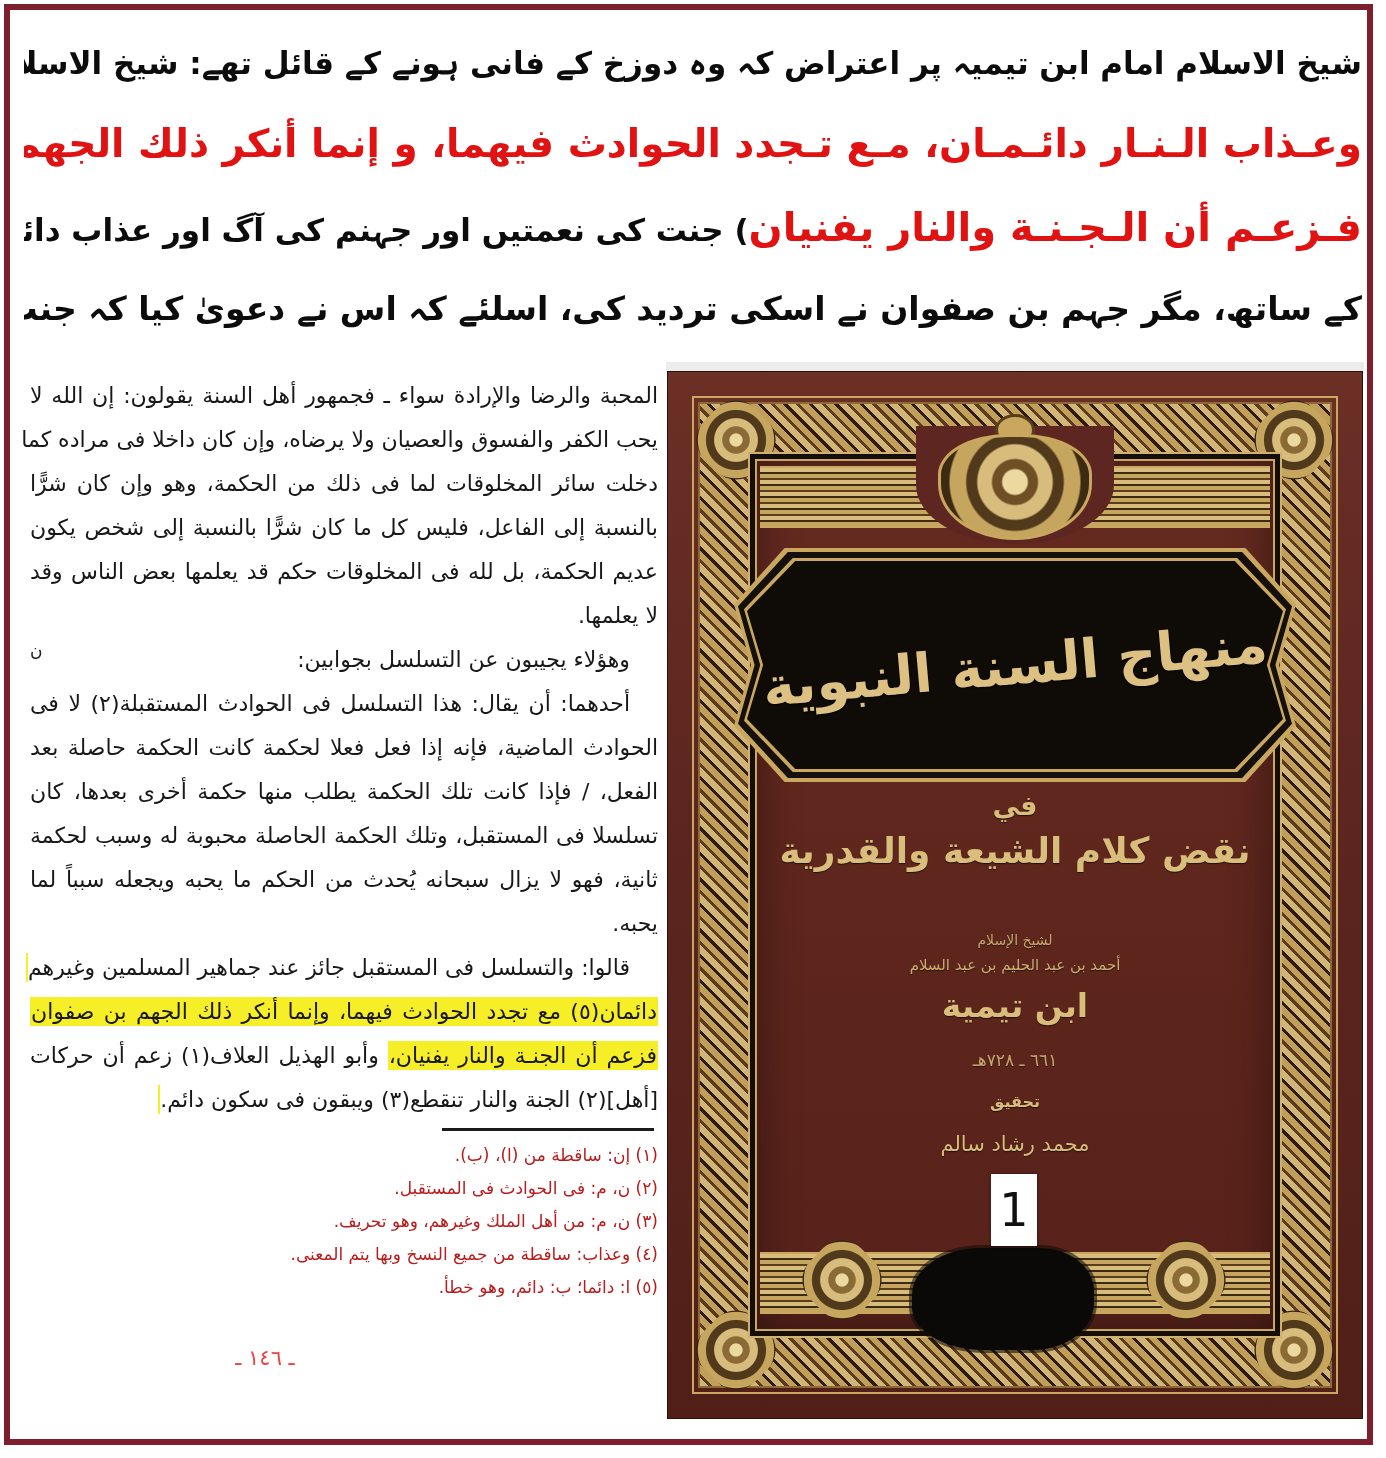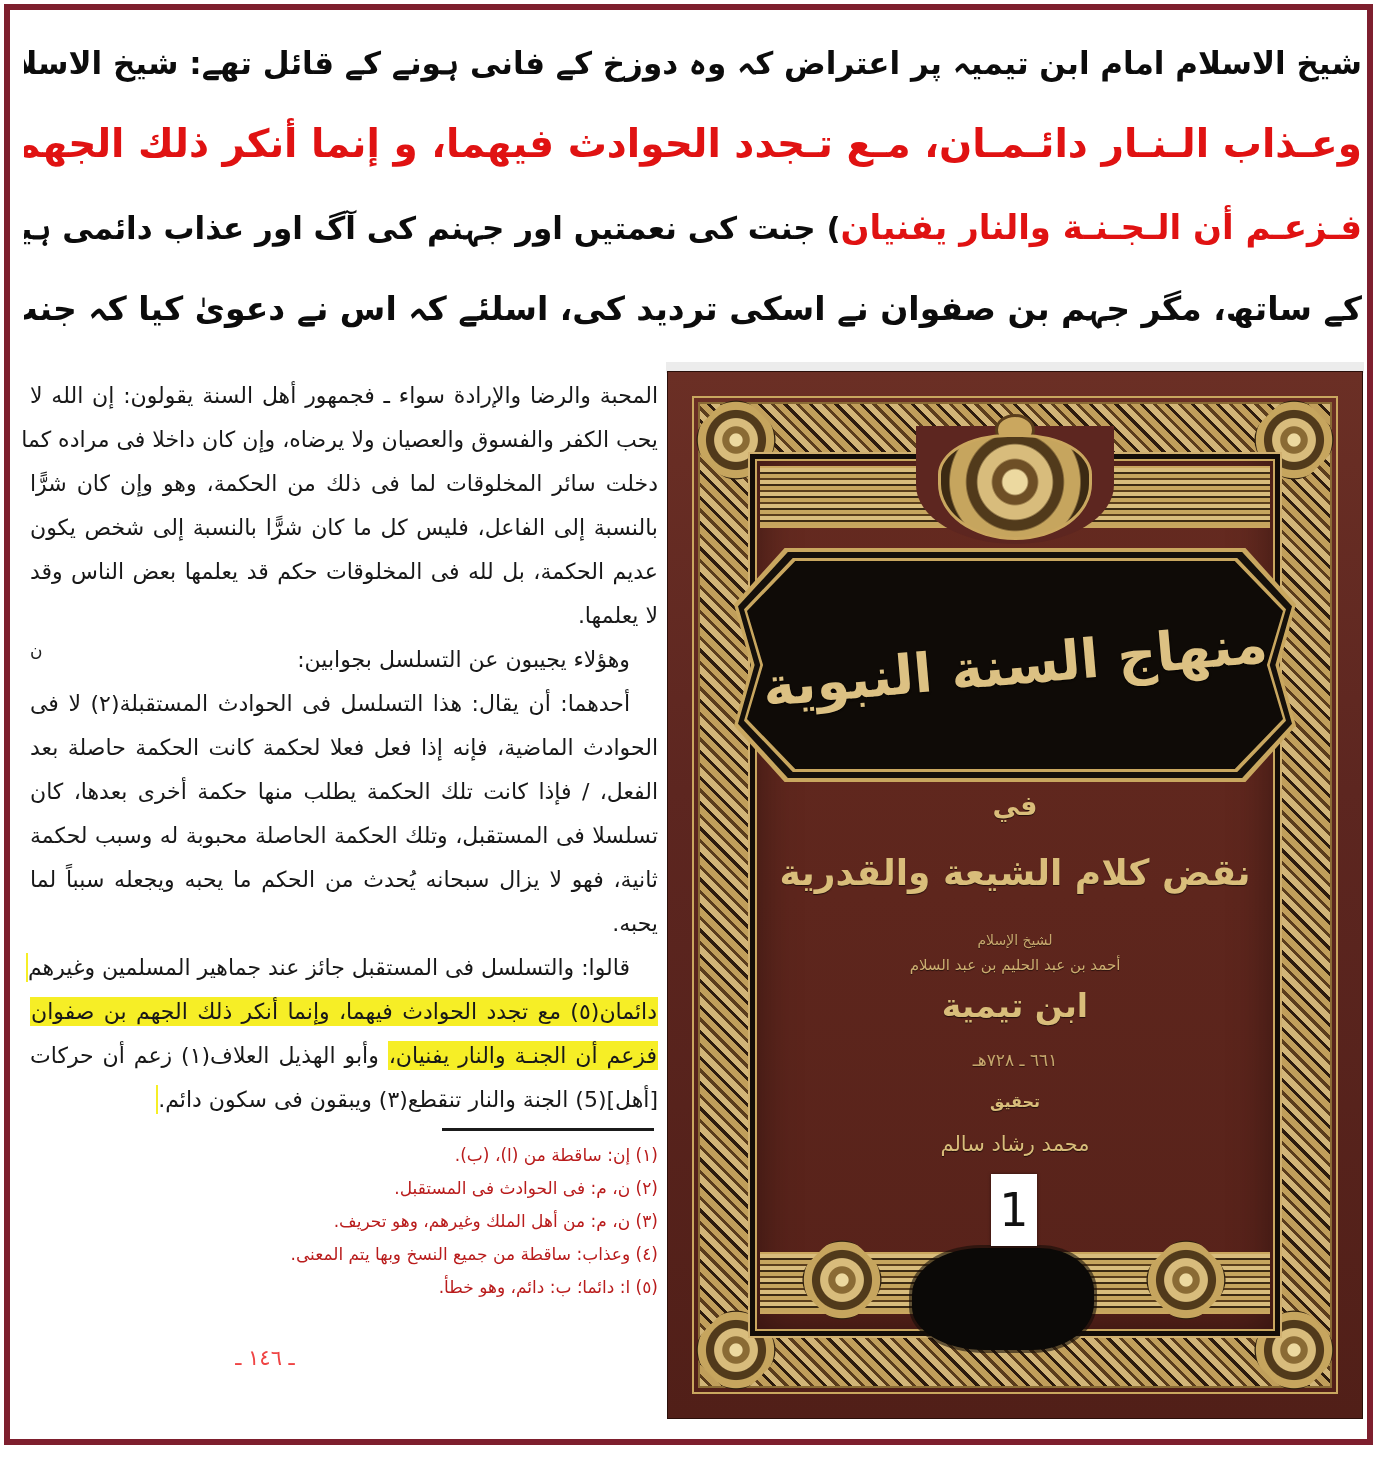--- a/index.html
+++ b/index.html
@@ -12,21 +12,21 @@
     border:6px solid var(--page_border,#7e1f2e);pointer-events:none;z-index:50;
   }
   
   .header{position:absolute;left:24px;right:24px;top:16px;direction:rtl;}
   .h-line{position:absolute;left:0;right:0;white-space:nowrap;overflow:hidden;text-align:right;direction:rtl;color:#111;}
   .u{color:#0c0c0c;font-weight:700;}
   .r{color:var(--red_text,#e01212);font-weight:700;}
   .hl1{top:10px;font-size:31px;line-height:74px;}
   .hl2{top:88px;font-size:39px;line-height:80px;letter-spacing:.5px;}
   .hl3{top:172px;font-size:31px;line-height:78px;}
-  .hl3 .r{font-size:34px;}
+  .hl3 .r{font-size:40px;}
   .hl4{top:254px;font-size:33px;line-height:78px;}
   
   .scanpage{
     position:absolute;left:30px;top:374px;width:628px;height:1030px;
     direction:rtl;color:#181818;
   }
   .b-line{
     font-size:22px;line-height:44px;height:44px;
     text-align:justify;text-align-last:justify;white-space:nowrap;overflow:visible;
   }
@@ -92,21 +92,21 @@
   .cart-black{position:absolute;inset:4px;background:#15100b;}
   .cart-goldline{position:absolute;inset:6px;background:#c9a75f;}
   .cart-core{position:absolute;inset:3px;background:#0f0b07;display:flex;align-items:center;justify-content:center;}
   .cv-title{
     font-size:54px;font-weight:700;color:var(--title_gold,#dcc183);
     transform:rotate(-5deg);text-shadow:0 1px 2px rgba(0,0,0,.8);white-space:nowrap;
   }
   .cv-text{position:absolute;left:0;right:0;text-align:center;color:#d9bd7a;
     text-shadow:0 1px 1px rgba(0,0,0,.6);white-space:nowrap;}
   .fi{top:418px;font-size:27px;font-weight:700;}
-  .sub{top:480px;font-size:36px;font-weight:700;letter-spacing:1px;}
+  .sub{top:458px;font-size:36px;font-weight:700;letter-spacing:1px;}
   .hon{top:560px;font-size:14px;opacity:.85;}
   .afull{top:584px;font-size:15px;opacity:.9;}
   .aname{top:614px;font-size:33px;font-weight:700;}
   .dates{top:678px;font-size:17px;letter-spacing:2px;opacity:.85;}
   .tq{top:720px;font-size:16px;font-weight:700;}
   .ed{top:760px;font-size:21px;letter-spacing:3px;}
   .numbox{
     position:absolute;left:323px;top:802px;width:46px;height:72px;background:#ffffff;
     display:flex;align-items:center;justify-content:center;
     color:#111;font-size:46px;box-shadow:0 0 3px rgba(0,0,0,.5);z-index:5;
@@ -155,21 +155,21 @@
   <div class="b-line indent">
     <span>قالوا: والتسلسل فى المستقبل جائز عند جماهير المسلمين وغيرهم</span><span class="hlt"></span><span></span>
   </div>
   <div class="b-line">
     <span></span><span class="hlt">دائمان(٥) مع تجدد الحوادث فيهما، وإنما أنكر ذلك الجهم بن صفوان</span><span></span>
   </div>
   <div class="b-line">
     <span></span><span class="hlt">فزعم أن الجنـة والنار يفنيان،</span><span> وأبو الهذيل العلاف(١) زعم أن حركات</span>
   </div>
   <div class="b-line short">
-    <span>[أهل](5) الجنة والنار تنقطع(٣) ويبقون فى سكون دائم.</span><span class="hlt"></span><span></span>
+    <span>[أهل](٢) الجنة والنار تنقطع(٣) ويبقون فى سكون دائم.</span><span class="hlt"></span><span></span>
   </div>
 
   <div class="fn-rule"></div>
   <div class="fn">(١)  إن: ساقطة من (ا)، (ب).</div>
   <div class="fn">(٢)  ن، م: فى الحوادث فى المستقبل.</div>
   <div class="fn">(٣)  ن، م: من أهل الملك وغيرهم، وهو تحريف.</div>
   <div class="fn">(٤)  وعذاب: ساقطة من جميع النسخ وبها يتم المعنى.</div>
   <div class="fn">(٥)  ا: دائما؛ ب: دائم، وهو خطأ.</div>
 
   <div class="pgnum">ـ ١٤٦ ـ</div>

